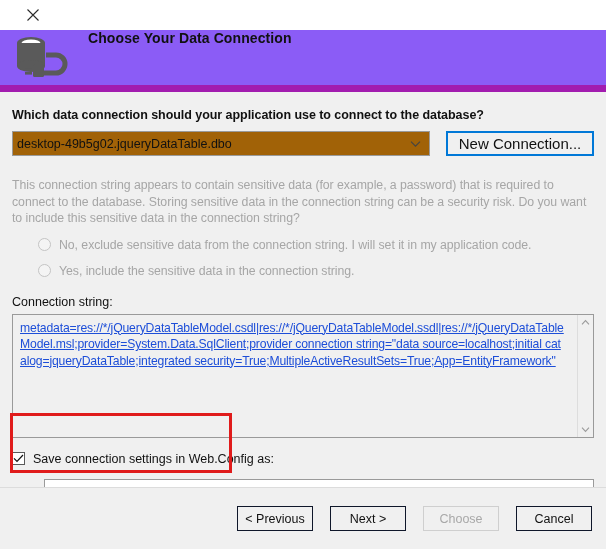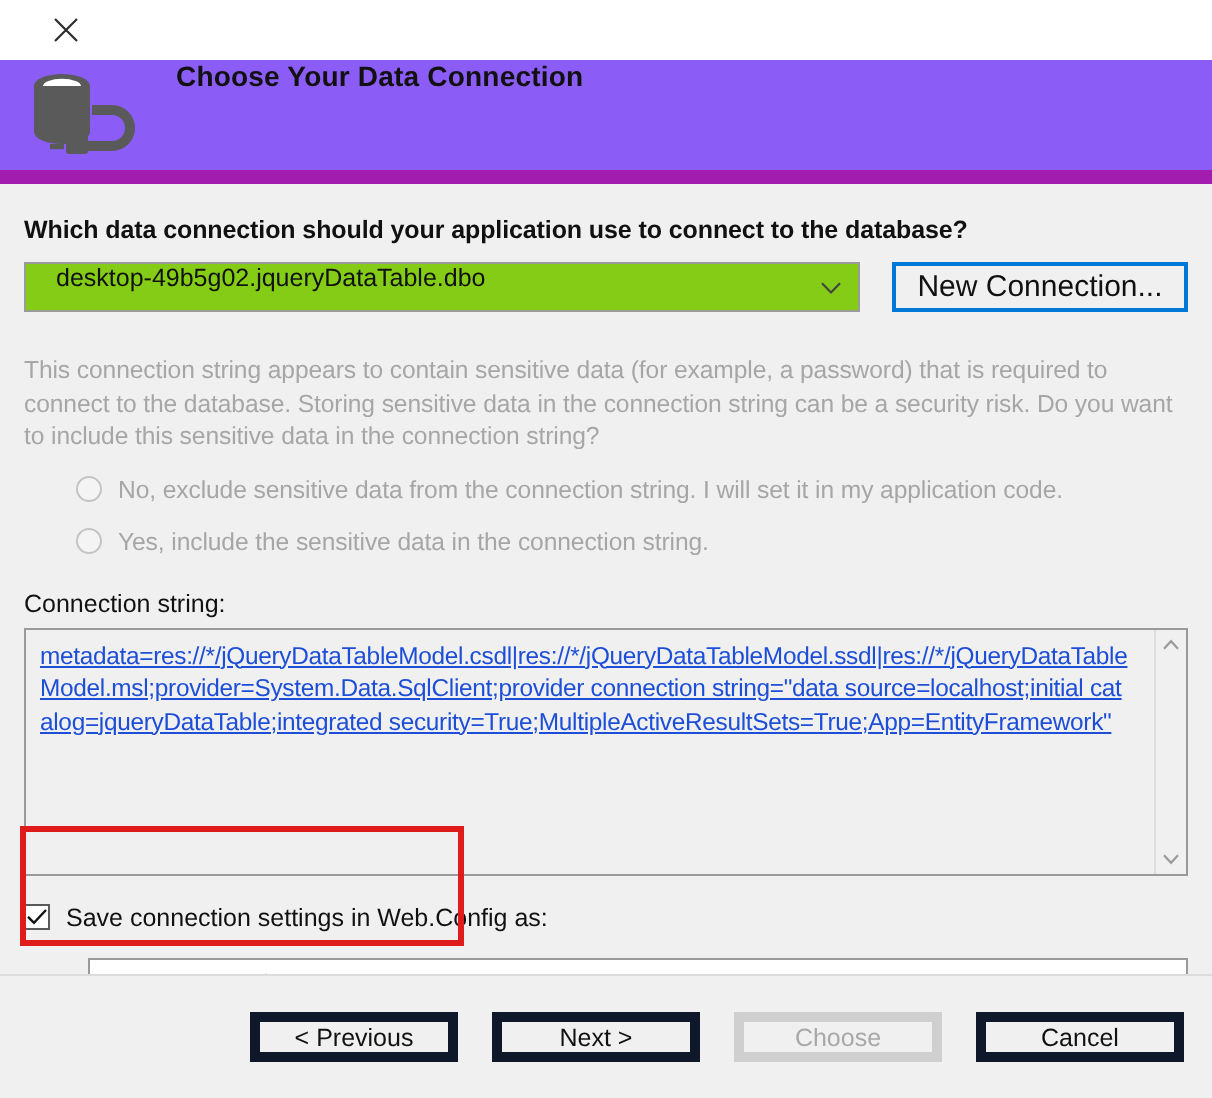--- a/index.html
+++ b/index.html
@@ -93,26 +93,26 @@
   
   .conn-row {
     display: flex;
     align-items: center;
     gap: 0;
   }
   .combo {
     position: relative;
     width: 426px;
     height: 25px;
-    background: #84cc16;
+    background: #a16207;
     border: 1px solid #9a9a9a;
     box-sizing: border-box;
     display: flex;
-    align-items: flex-start;
-    padding-left: 15px;
+    align-items: center;
+    padding-left: 4px;
     font-size: 12.5px;
     color: #111;
     cursor: default;
   }
   .combo-arrow {
     position: absolute;
     right: 8px;
     top: 50%;
     transform: translateY(-50%);
     width: 12px;
@@ -277,23 +277,23 @@
     background: #f0f0f0;
     border-top: 1px solid #dcdcdc;
     box-sizing: border-box;
     display: flex;
     align-items: center;
     justify-content: flex-end;
     padding-right: 14px;
     gap: 17px;
   }
   .footer-btn {
-    width: 104px;
+    width: 76px;
     height: 25px;
-    border: 5px solid #0f172a;
+    border: 1px solid #0f172a;
     background: #f0f0f0;
     font-size: 12.5px;
     color: #111;
     font-family: "Liberation Sans", sans-serif;
     cursor: default;
     box-sizing: border-box;
   }
   .footer-btn.disabled {
     color: #a8a8a8;
     border-color: #cfcfcf;

